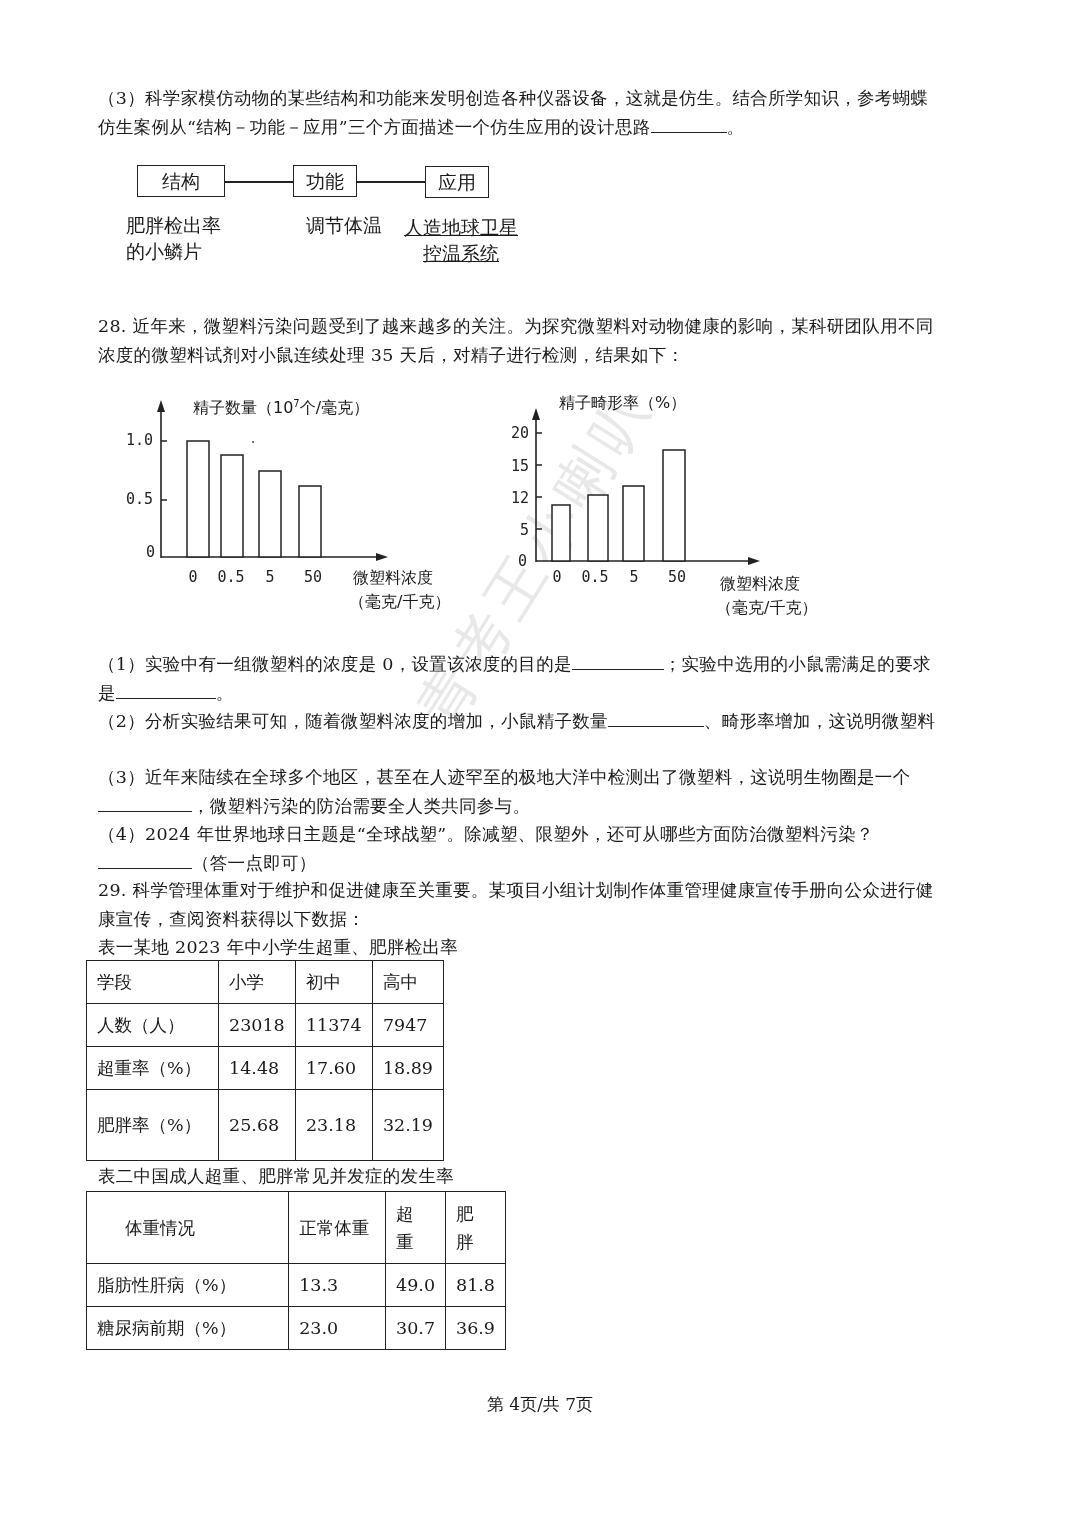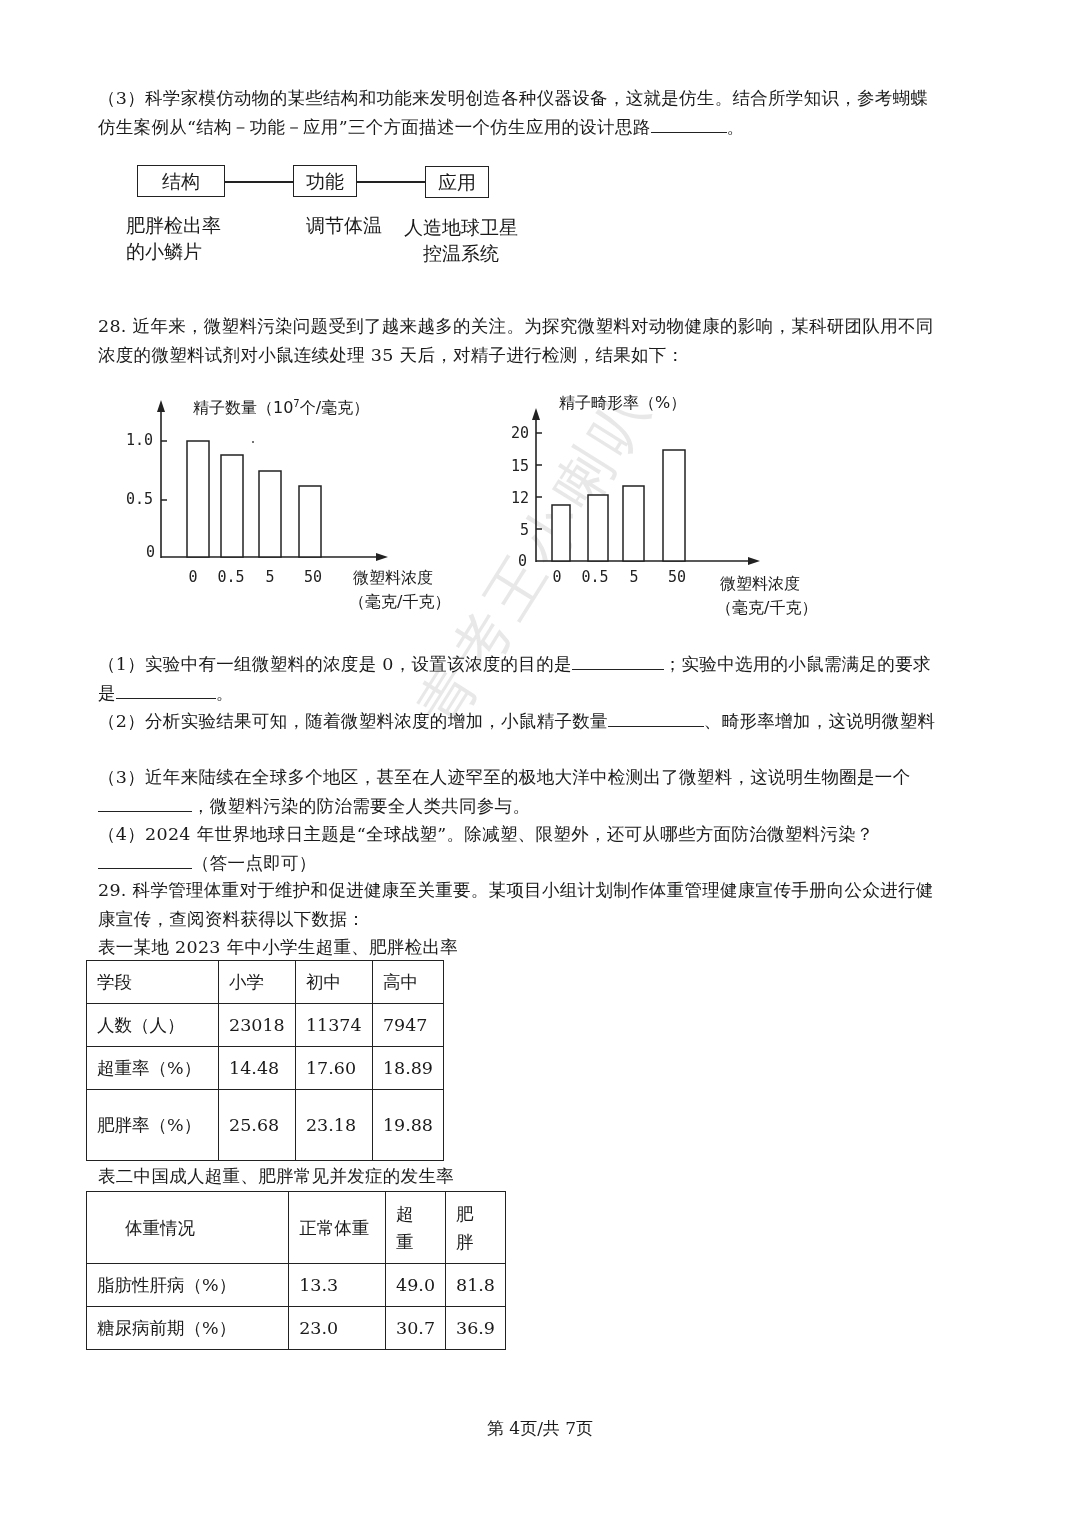--- a/index.html
+++ b/index.html
@@ -18,21 +18,21 @@
   .ctitle { position:absolute; font-family:"DejaVu Sans",sans-serif; font-size:16px; white-space:nowrap; }
   .tick { position:absolute; font-size:15px; color:#222; }
   .xcat { position:absolute; font-size:15px; color:#222; text-align:center; width:40px; }
   .xunit { position:absolute; font-family:"DejaVu Sans",sans-serif; font-size:16px; white-space:nowrap; line-height:24px; }
   
   table.t { position:absolute; border-collapse:collapse; font-size:17.5px; }
   table.t td { border:1.5px solid #222; padding:0 10px; vertical-align:middle;margin-left:32px; }
   .wm { position:absolute; left:400px; top:700px; font-family:"DejaVu Sans",sans-serif; font-size:58px;
         color:rgba(150,150,150,0.22); transform:rotate(-58deg); transform-origin:left top; white-space:nowrap;
         letter-spacing:6px; pointer-events:none; }
-  .footer { position:absolute; top:1393px; left:0; width:1080px; text-align:center; font-size:17px;margin-top:24px; }
+  .footer { position:absolute; top:1393px; left:0; width:1080px; text-align:center; font-size:17px; }
 </style>
 </head>
 <body>
 
 <div class="wm">青考王小喇叭</div>
 
 <div class="para" style="top:84px;">
   <div>（3）科学家模仿动物的某些结构和功能来发明创造各种仪器设备，这就是仿生。结合所学知识，参考蝴蝶</div>
   <div>
     <span>仿生案例从“结构－功能－应用”三个方面描述一个仿生应用的设计思路</span><span class="blank" style="width:76px"></span><span>。</span>
@@ -46,21 +46,21 @@
   <div class="fline" style="left:357px;top:181px;width:68px;"></div>
   <div class="fbox" style="left:425px;top:166px;width:62px;">应用</div>
 
   <div class="flabel" style="left:126px;top:212px;">
     <div>肥胖检出率</div>
     <div>的小鳞片</div>
   </div>
   <div class="flabel" style="left:278px;top:212px;margin-left:28px;">
     <div>调节体温</div>
   </div>
-  <div class="flabel" style="left:402px;top:214px;text-align:center;width:118px;">
+  <div class="flabel" style="left:402px;top:214px;text-align:center;width:118px;text-decoration:underline;">
     <div>人造地球卫星</div>
     <div>控温系统</div>
   </div>
 </div>
 
 <div class="para" style="top:312px;">
   <div>28. 近年来，微塑料污染问题受到了越来越多的关注。为探究微塑料对动物健康的影响，某科研团队用不同</div>
   <div>浓度的微塑料试剂对小鼠连续处理 35 天后，对精子进行检测，结果如下：</div>
 </div>
 
@@ -167,21 +167,21 @@
   <tr style="height:43px;">
     <td>超重率（%）</td>
     <td>14.48</td>
     <td>17.60</td>
     <td>18.89</td>
   </tr>
   <tr style="height:71px;">
     <td>肥胖率（%）</td>
     <td>25.68</td>
     <td>23.18</td>
-    <td>19.88</td>
+    <td>32.19</td>
   </tr>
 </tbody>
   </table>
 
 <div class="para" style="top:1162px;">表二中国成人超重、肥胖常见并发症的发生率</div>
 
 <table class="t" style="left:86px;top:1191px;width:420px;">
   <tbody>
       <tr style="height:72px;">
     <td style="width:182px;padding-left:38px;">体重情况</td>

